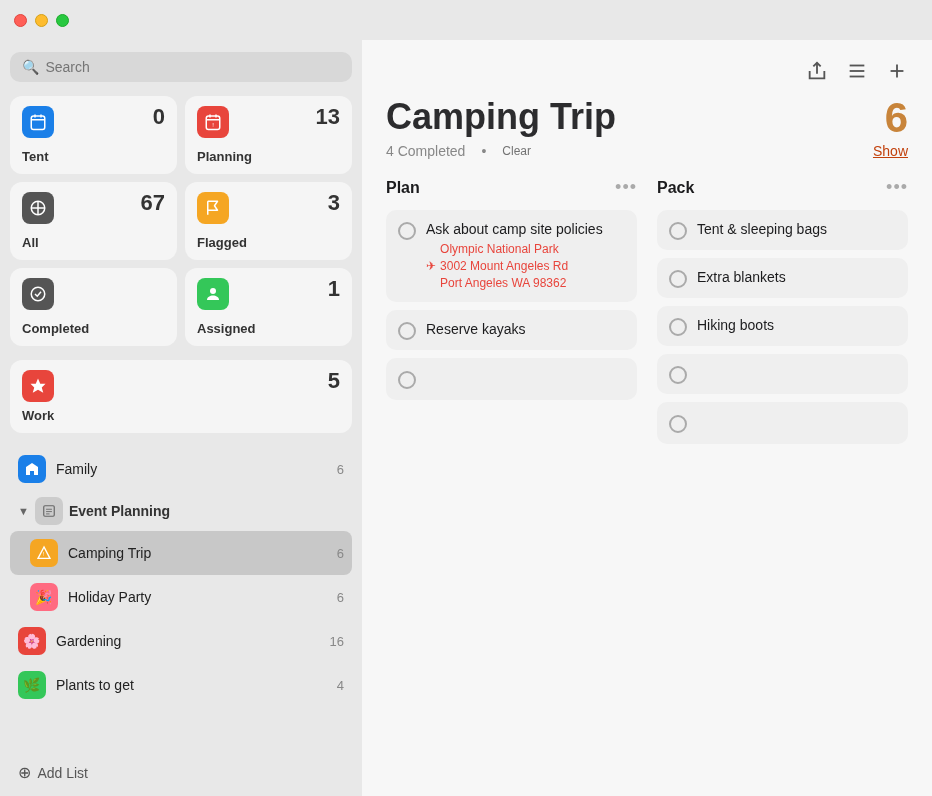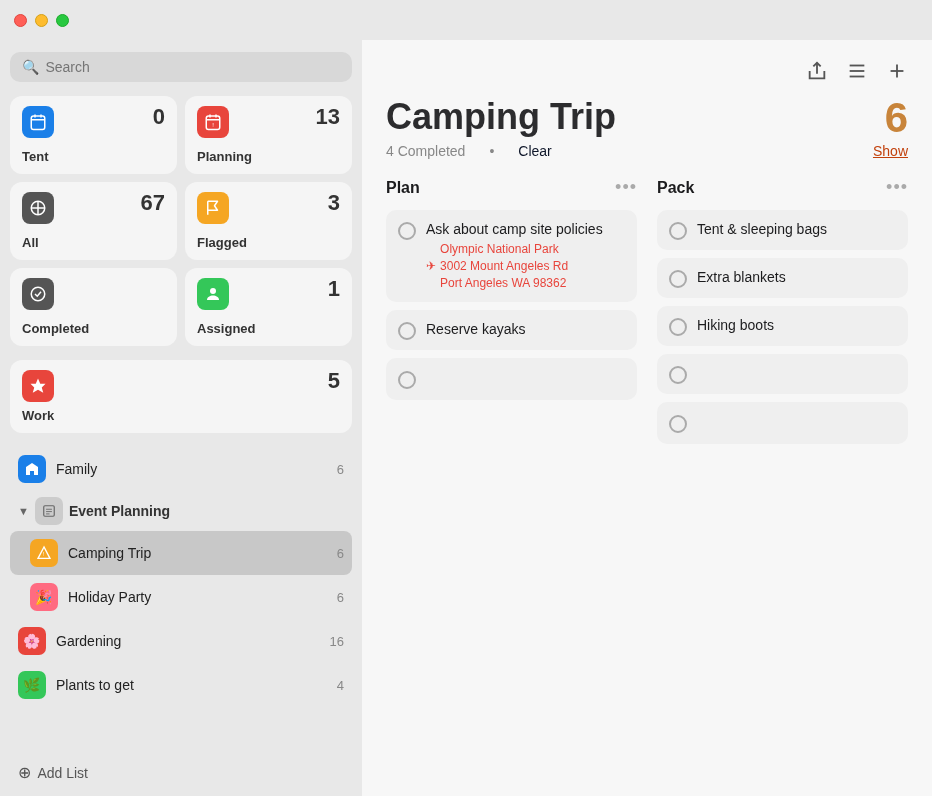--- a/index.html
+++ b/index.html
@@ -227,29 +227,29 @@
     .task-total {
       font-size: 42px;
       font-weight: 700;
       color: #c8843a;
       line-height: 1;
     }
 
     .completed-row {
       display: flex;
       align-items: center;
-      gap: 24px;
+      gap: 16px;
       margin-bottom: 18px;
       font-size: 14px;
       color: #888;
     }
     .completed-row .clear-btn {
-      color: #0f172a;
-      cursor: pointer;
-      font-size: 14px;
+      color: #737373;
+      cursor: pointer;
+      font-size: 12px;
     }
     .completed-row .show-btn {
       margin-left: auto;
       color: #c2410c;
       cursor: pointer;
       font-size: 14px;
       text-decoration: underline;
     }
 
     

